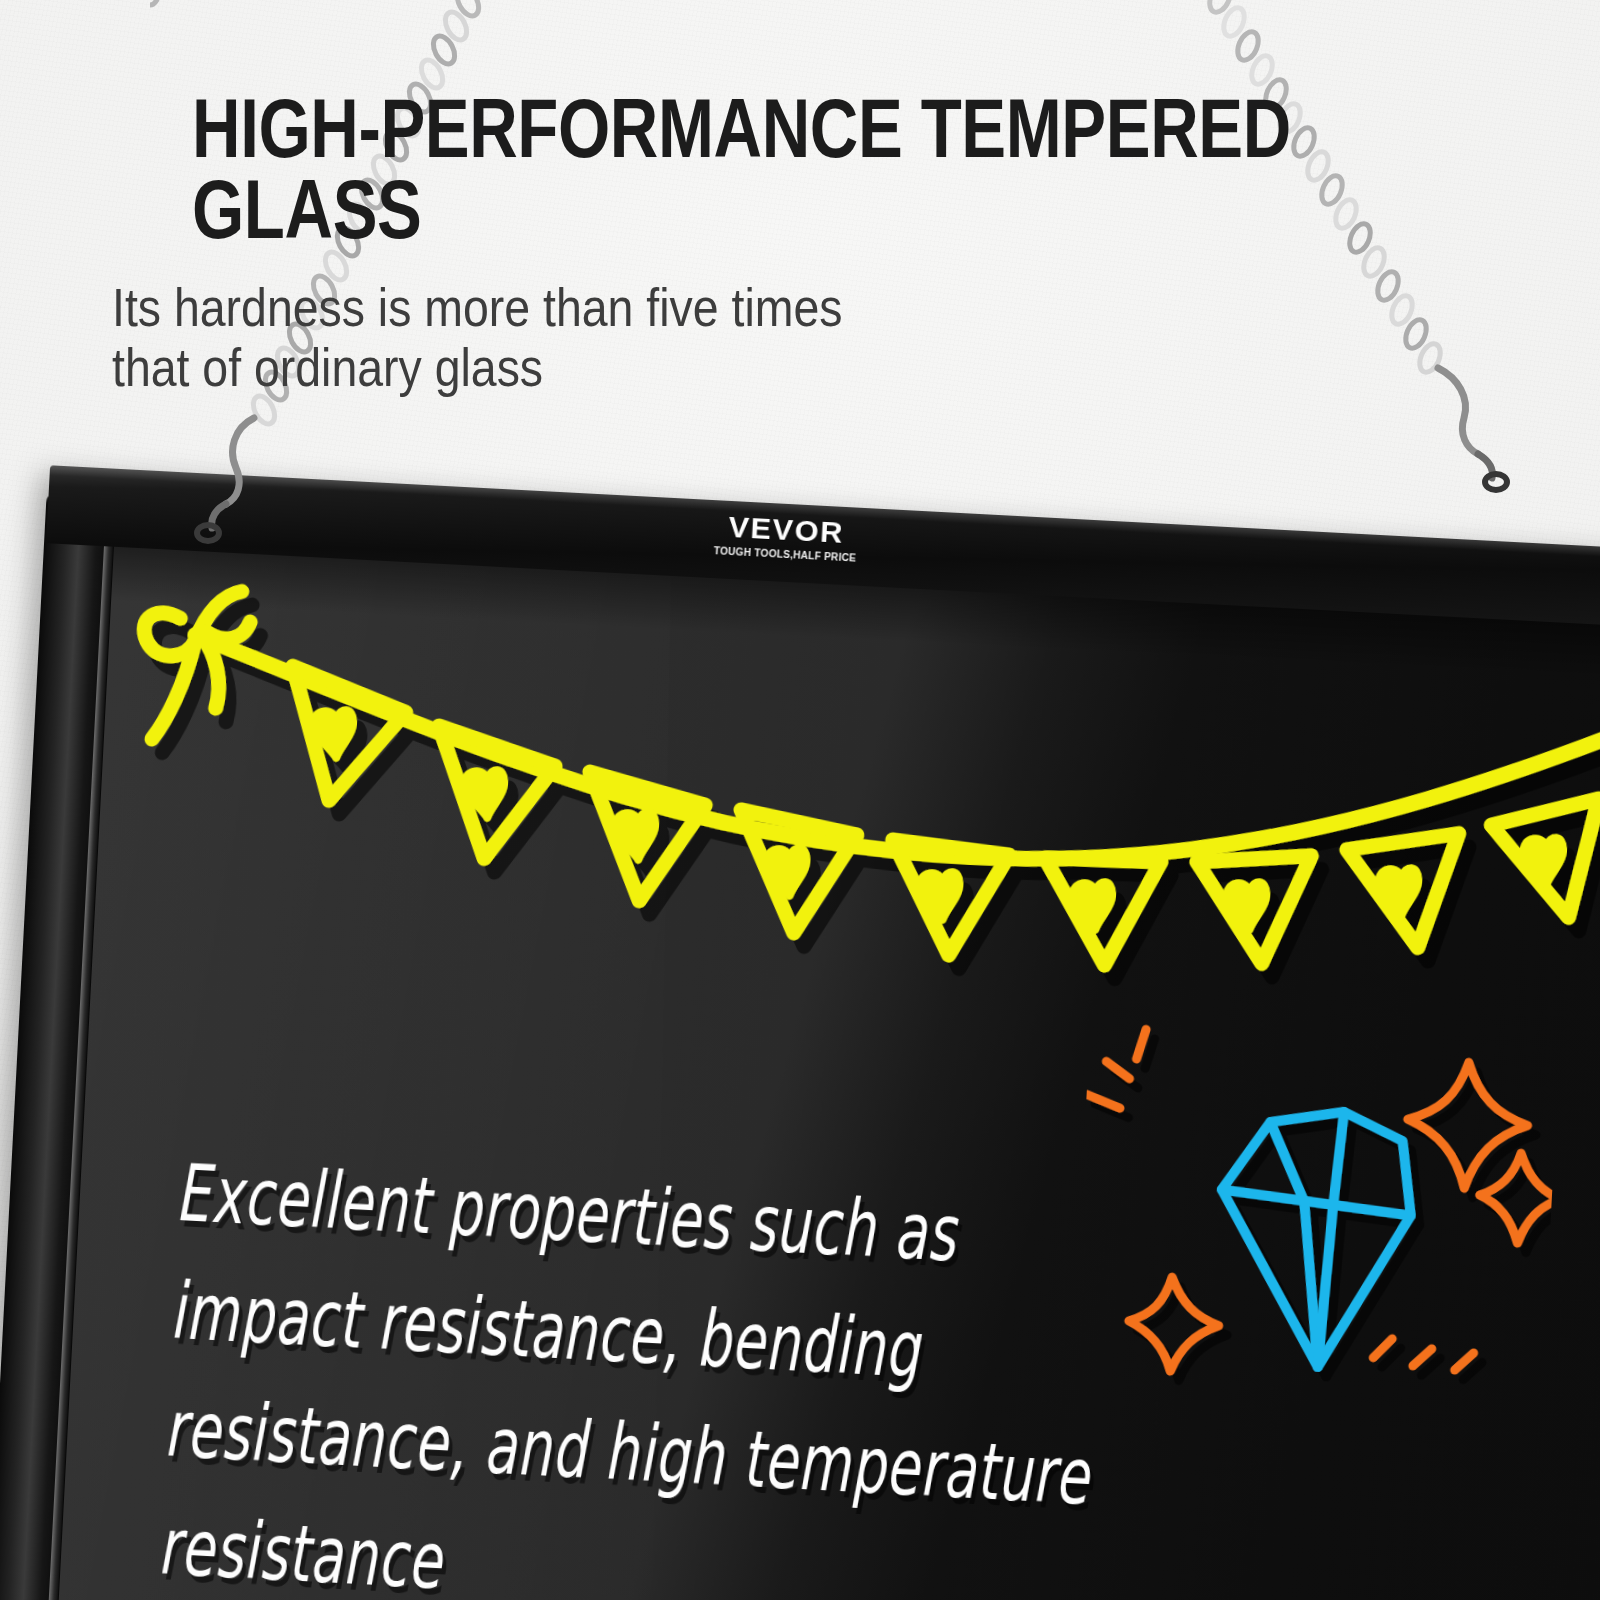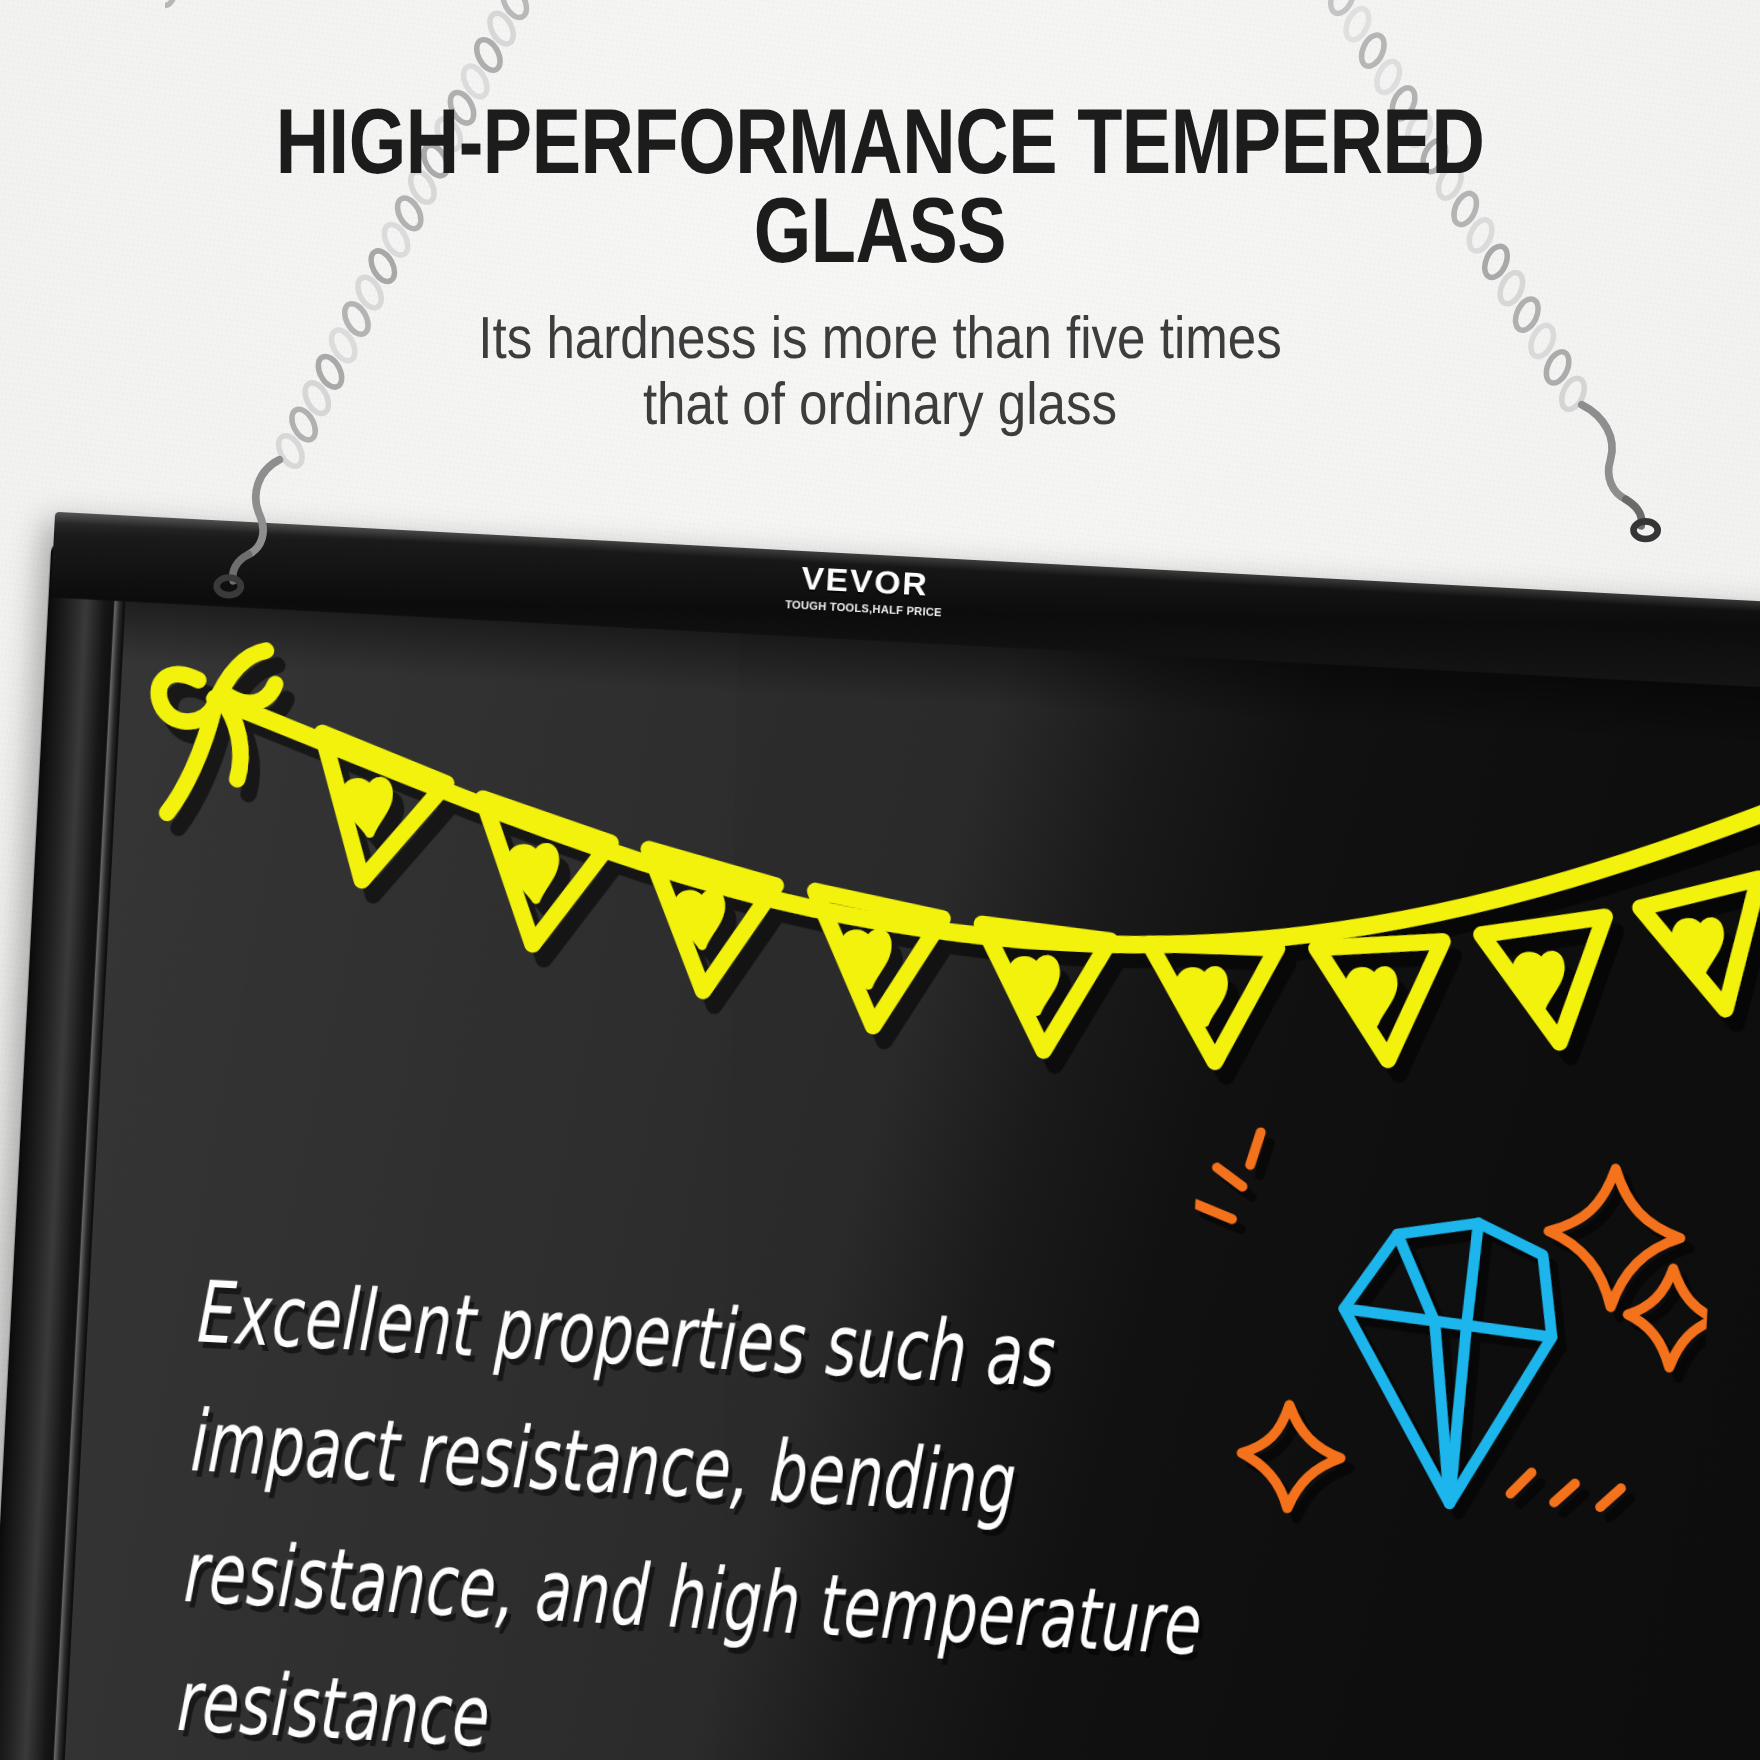--- a/index.html
+++ b/index.html
@@ -14,21 +14,21 @@
     position:absolute;inset:0;
     background:
       repeating-linear-gradient(102deg, rgba(0,0,0,0.012) 0px, rgba(0,0,0,0.012) 1px, rgba(255,255,255,0) 1px, rgba(255,255,255,0) 4px),
       repeating-linear-gradient(8deg, rgba(0,0,0,0.010) 0px, rgba(0,0,0,0.010) 1px, rgba(255,255,255,0) 1px, rgba(255,255,255,0) 5px),
       radial-gradient(120% 90% at 50% 15%, #f7f7f6 0%, #f1f1f0 55%, #ebebea 100%);
   }
 
   
   #headline-block{
     position:absolute;left:0;right:0;top:88px;
-    text-align:center;z-index:40;pointer-events:none;
+    text-align:left;z-index:40;pointer-events:none;
   }
   #title{
     font-family:"Liberation Sans",sans-serif;
     font-weight:bold;
     font-size:84px;
     line-height:0.97;
     letter-spacing:-0.5px;
     color:#1c1c1c;
     transform:scaleX(0.80);
     transform-origin:50% 50%;

